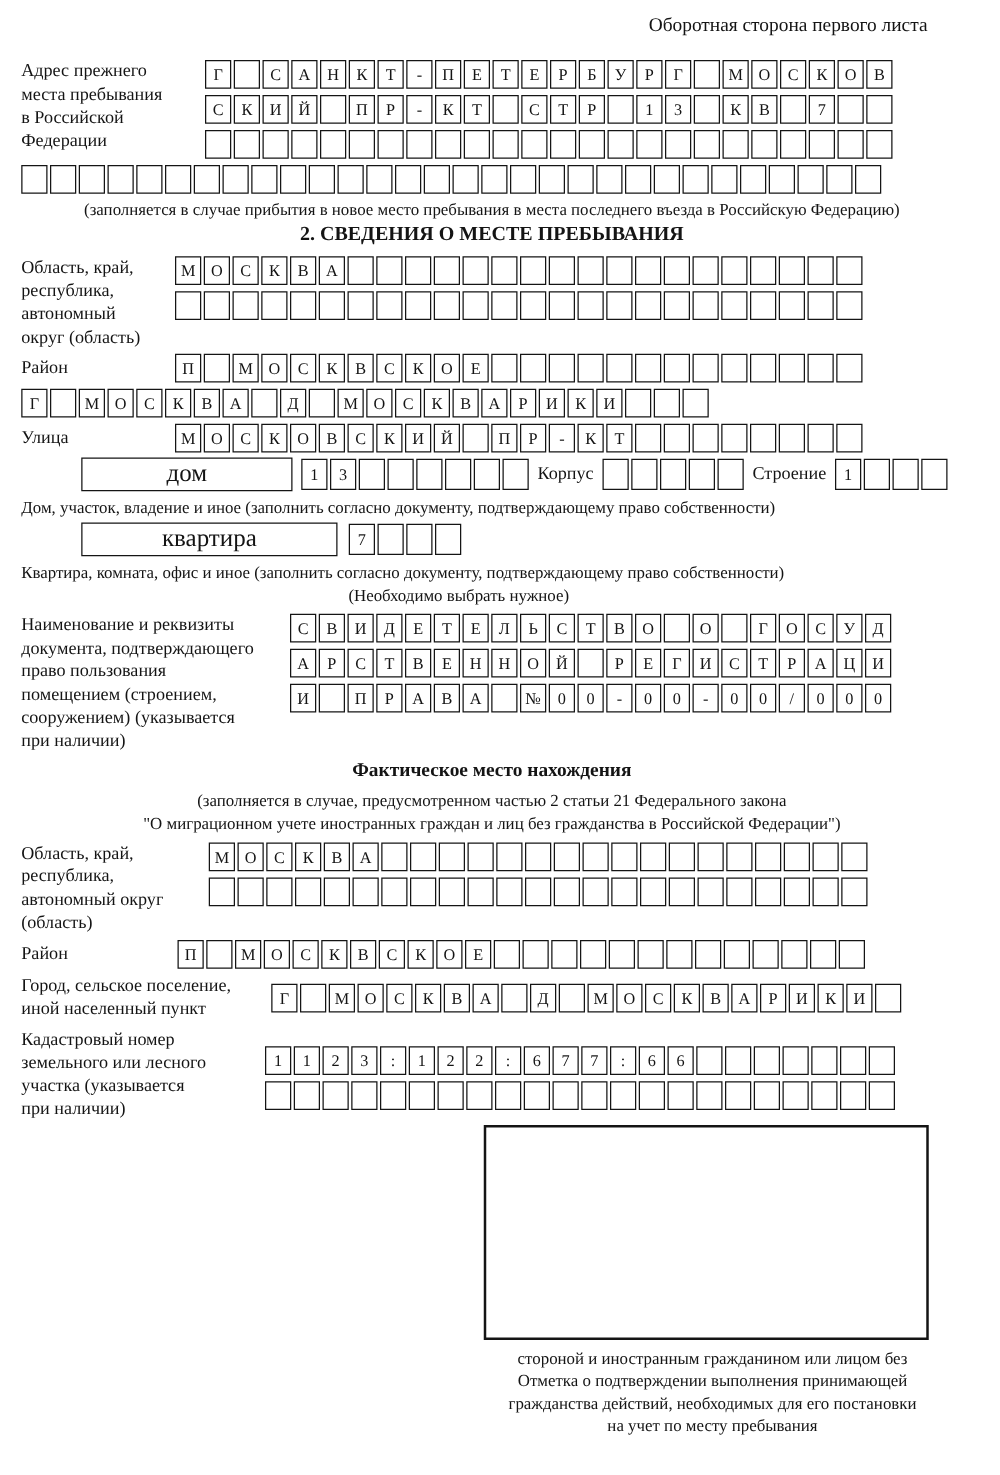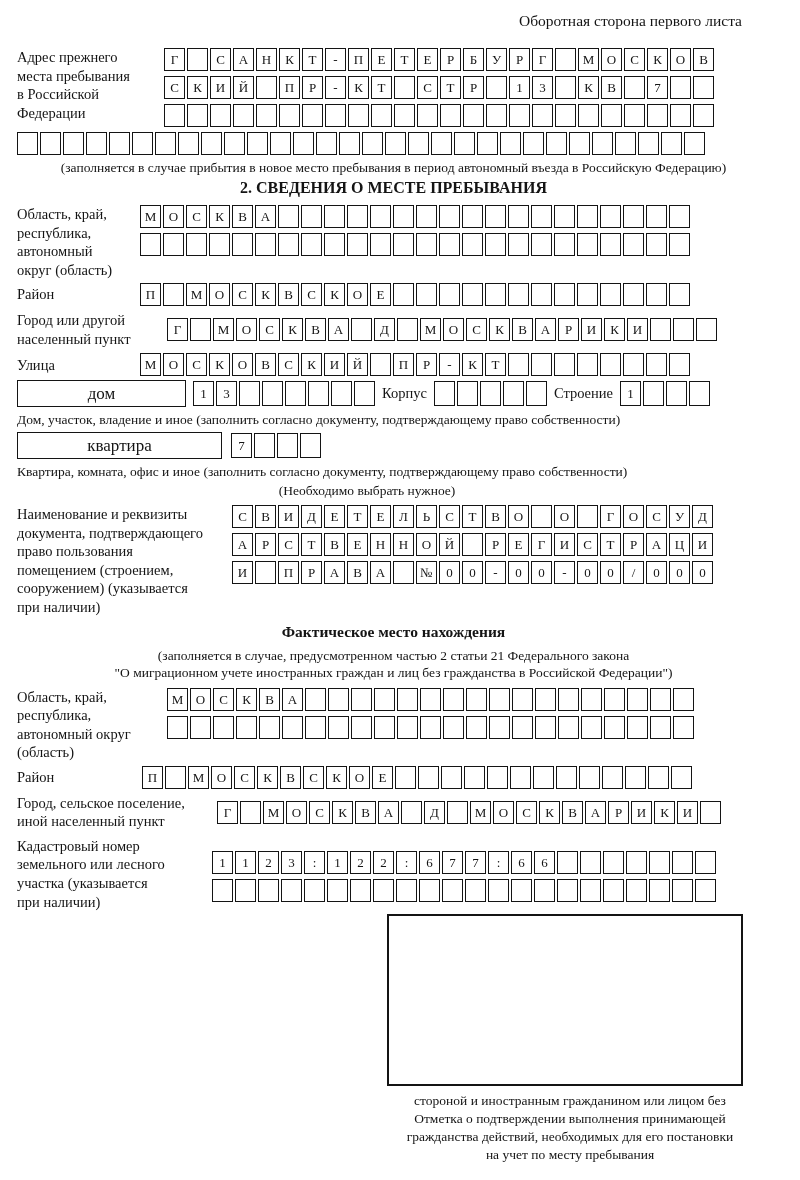--- a/index.html
+++ b/index.html
@@ -14,21 +14,21 @@
   .cellrow{display:flex;gap:2px;margin-bottom:5px;flex:none;}
   .cell{width:19px;height:21px;border:1.5px solid #141414;flex:none;display:flex;
         align-items:center;justify-content:center;font-size:13px;line-height:1;}
   .cellrow.big .cell{height:23px;}
   .caption{font-size:13.5px;margin-bottom:3px;}
   .caption.center{text-align:center;}
   .sec-title{text-align:center;font-weight:bold;font-size:16px;margin:2px 0 8px 0;}
   .fact-title{text-align:center;font-weight:bold;font-size:15.5px;margin:6px 0 6px 0;font-family:Liberation Serif, serif;}
   .fact-cap{text-align:center;font-size:13.5px;line-height:1.3;}
   .labelbox{border:1.8px solid #141414;height:25px;display:flex;align-items:center;
-            justify-content:center;font-size:17px;flex:none;box-sizing:content-box;}
+            justify-content:center;font-size:20px;flex:none;box-sizing:content-box;margin-left:48px;}
   .domrow{display:flex;align-items:center;margin:4px 0 5px 0;}
   .inline-lbl{font-size:14.5px;margin:0 7px;flex:none;}
   .mesto{display:flex;align-items:center;font-size:14.5px;margin:4px 0 2px 0;}
   .chk{width:21px;height:23px;border:1.7px solid #141414;display:flex;align-items:center;
        justify-content:center;font-size:14px;flex:none;}
   .note{margin-left:140px;width:420px;text-align:center;font-size:13.5px;margin-bottom:6px;}
   .stampbox{margin-left:370px;margin-top:3px;width:356px;height:172px;
             border:2px solid #141414;box-sizing:border-box;}
   .stampcap{margin-left:352px;width:402px;text-align:center;font-size:13.5px;
             line-height:1.33;margin-top:6px;}
@@ -154,21 +154,21 @@
       <div class="cell"></div>
       <div class="cell"></div>
       <div class="cell"></div>
       <div class="cell"></div>
       <div class="cell"></div>
       <div class="cell"></div>
       <div class="cell"></div>
       <div class="cell"></div>
       <div class="cell"></div>
     </div>
-  <div class="caption center">(заполняется в случае прибытия в новое место пребывания в период автономный въезда в Российскую Федерацию)</div>
+  <div class="caption center">(заполняется в случае прибытия в новое место пребывания в места последнего въезда в Российскую Федерацию)</div>
 
   <div class="sec-title">2. СВЕДЕНИЯ О МЕСТЕ ПРЕБЫВАНИЯ</div>
 
   <div class="frow">
     <div class="lbl w123">
       <div>Область, край,</div>
       <div>республика,</div>
       <div>автономный</div>
       <div>округ (область)</div>
     </div>
@@ -252,24 +252,20 @@
         <div class="cell"></div>
         <div class="cell"></div>
         <div class="cell"></div>
         <div class="cell"></div>
         <div class="cell"></div>
         <div class="cell"></div>
       </div>
   </div>
 
   <div class="frow vcenter" style="margin-top:5px">
-    <div class="lbl w150">
-      <div>Город или другой</div>
-      <div>населенный пункт</div>
-    </div>
     <div class="cellrow mb0">
         <div class="cell">Г</div>
         <div class="cell"></div>
         <div class="cell">М</div>
         <div class="cell">О</div>
         <div class="cell">С</div>
         <div class="cell">К</div>
         <div class="cell">В</div>
         <div class="cell">А</div>
         <div class="cell"></div>

